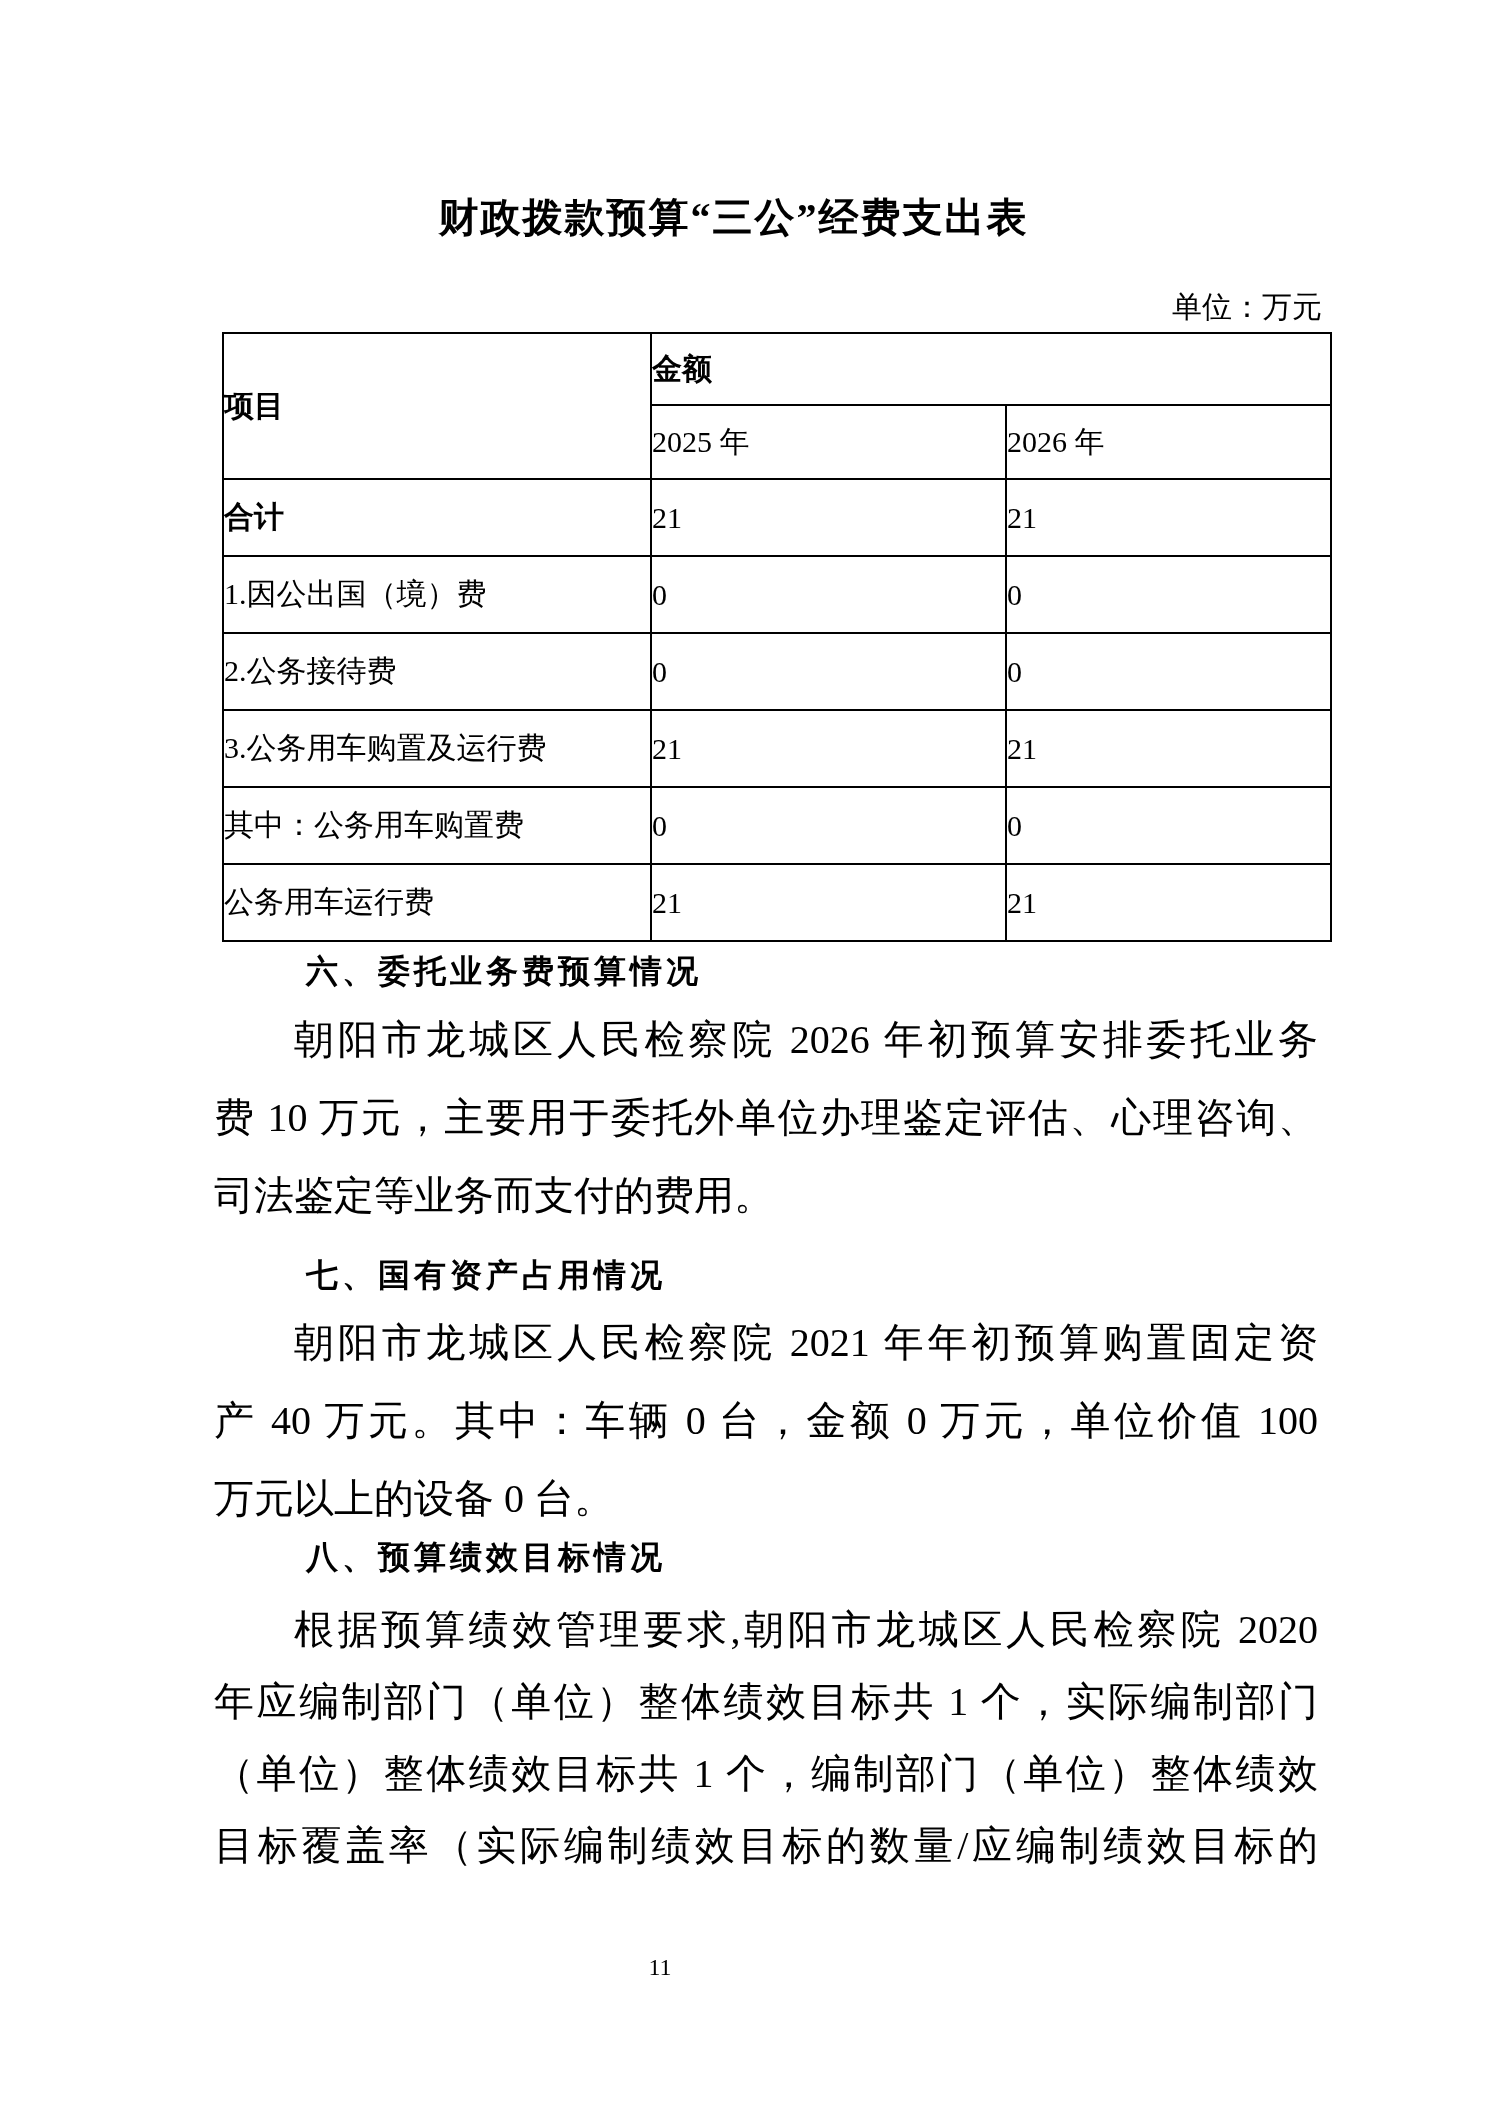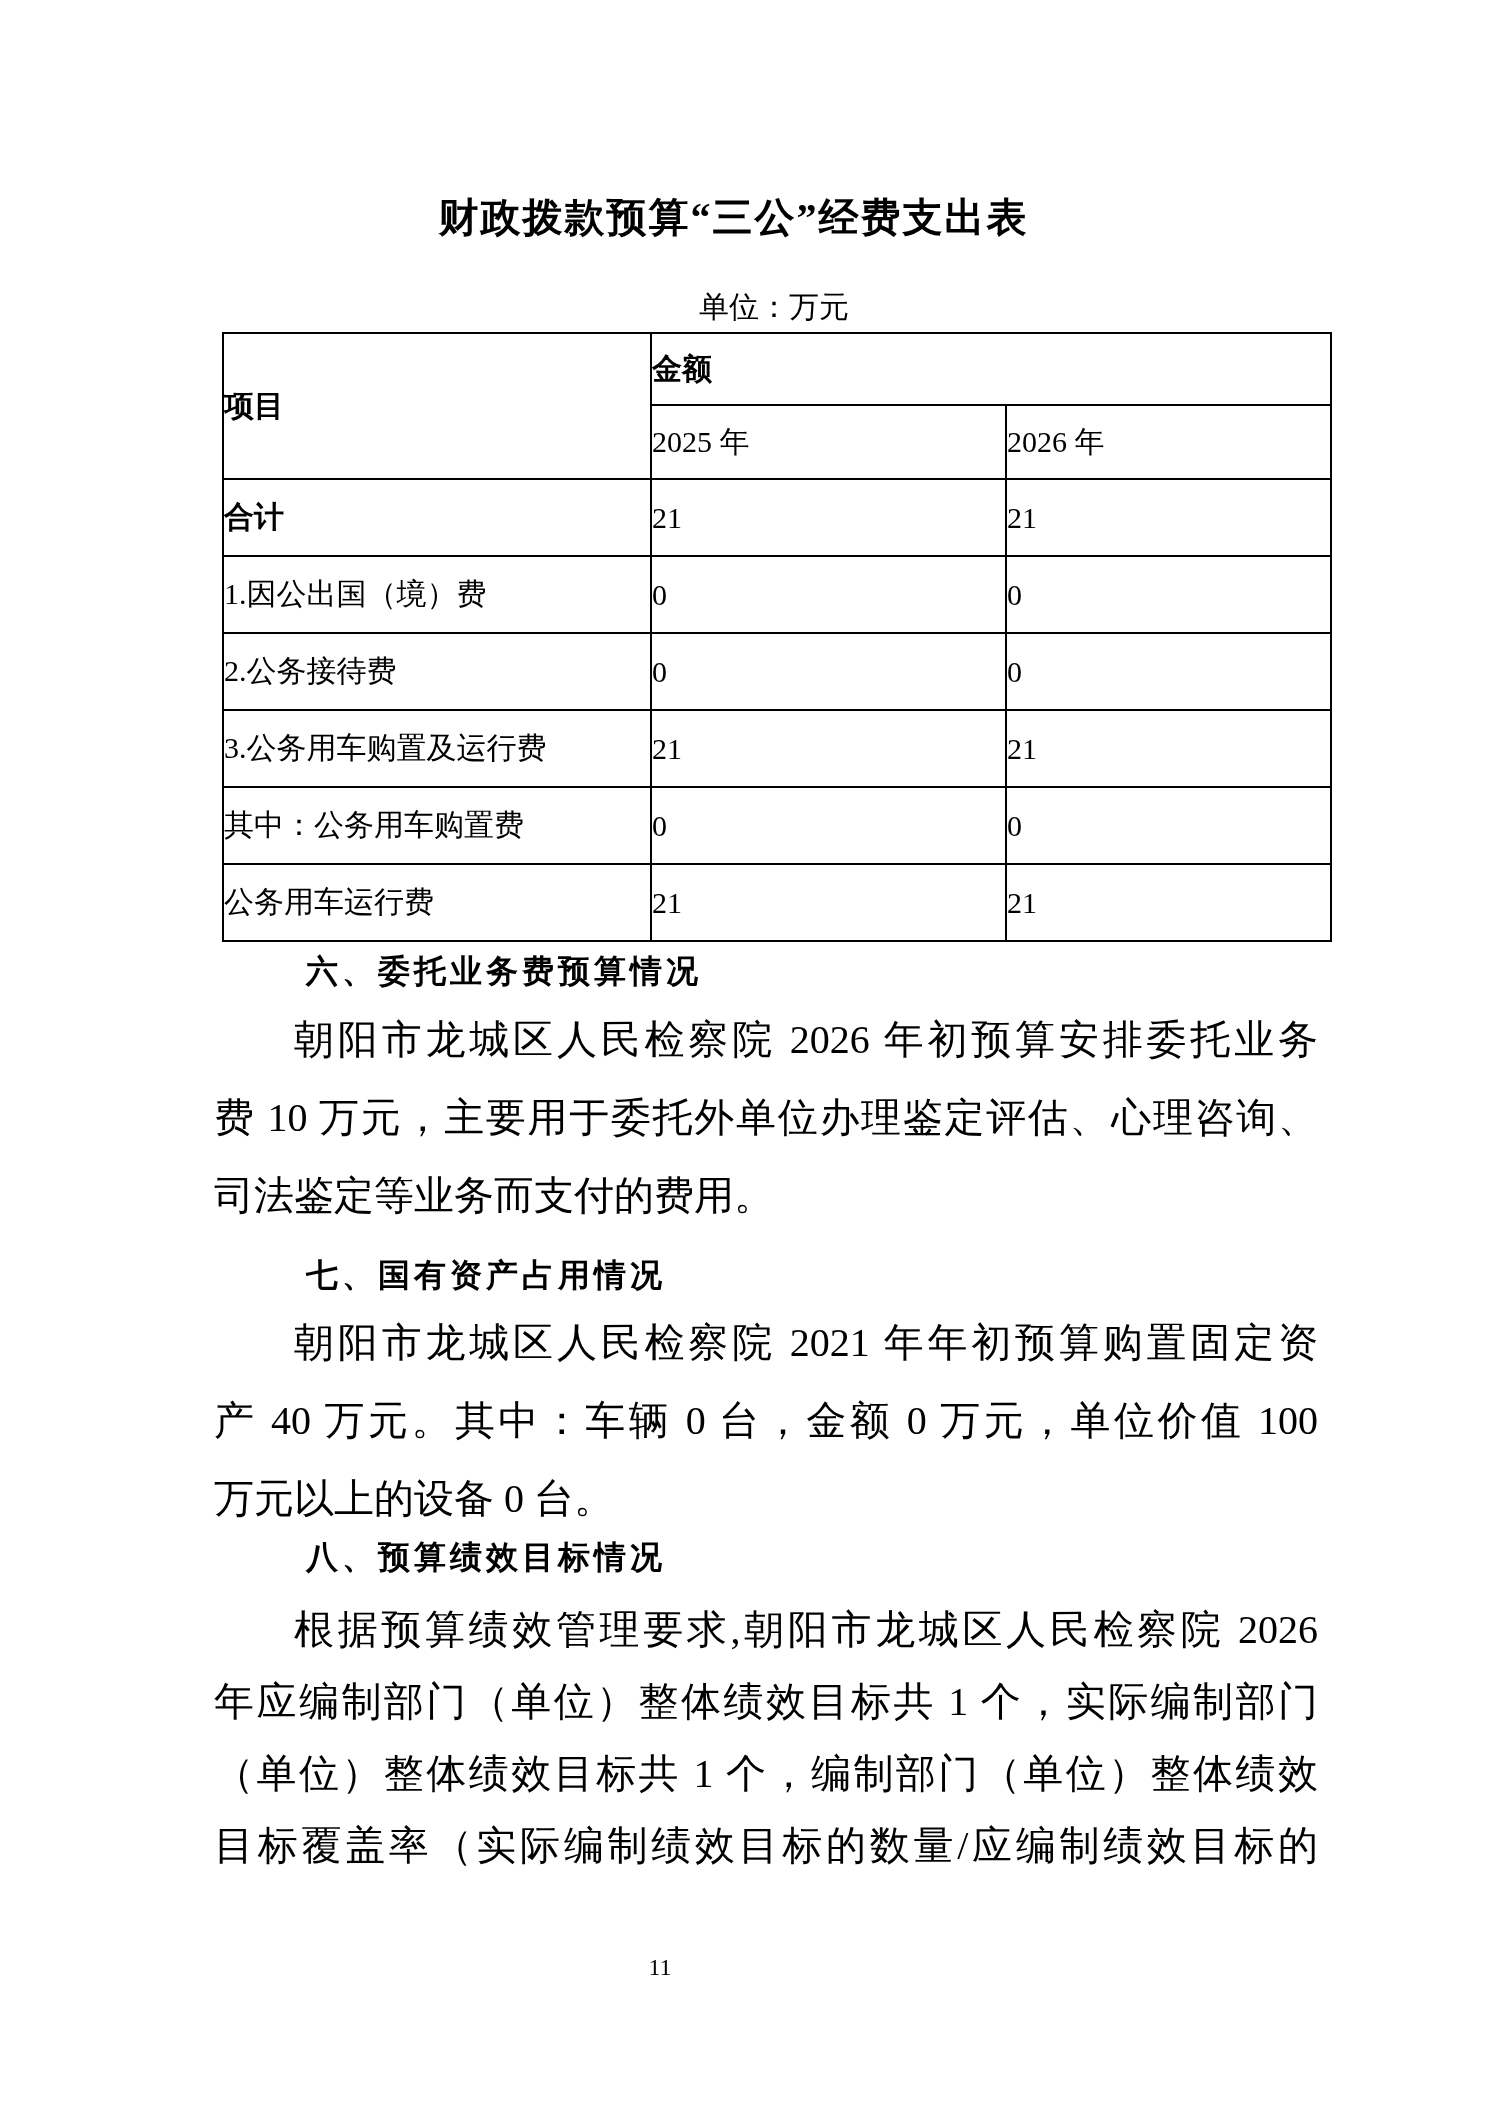--- a/index.html
+++ b/index.html
@@ -15,21 +15,21 @@
 
   .doc-title {
     position:absolute; left:0; top:194px; width:1467px;
     text-align:center;
     font-size:40px; font-weight:bold;
     letter-spacing:2px;
     line-height:48px;
   }
   .unit-label {
     position:absolute; left:226px; top:288px; width:1096px;
-    text-align:center;
+    text-align:right;
     font-size:30px; line-height:38px;
   }
 
   table.budget-table {
     position:absolute; left:222px; top:332px;
     width:1108px;
     border-collapse:collapse;
     table-layout:fixed;
     font-size:30px;
   }
@@ -144,21 +144,21 @@
 
   <div class="heading h7">七、国有资产占用情况</div>
   <div class="para p7">
     <div class="line first">朝阳市龙城区人民检察院 2021 年年初预算购置固定资</div>
     <div class="line">产 40 万元。其中：车辆 0 台，金额 0 万元，单位价值 100</div>
     <div class="line short">万元以上的设备 0 台。</div>
   </div>
 
   <div class="heading h8">八、预算绩效目标情况</div>
   <div class="para p8">
-    <div class="line first">根据预算绩效管理要求,朝阳市龙城区人民检察院 2026</div>
+    <div class="line first">根据预算绩效管理要求,朝阳市龙城区人民检察院 2020</div>
     <div class="line">年应编制部门（单位）整体绩效目标共 1 个，实际编制部门</div>
     <div class="line">（单位）整体绩效目标共 1 个，编制部门（单位）整体绩效</div>
     <div class="line">目标覆盖率（实际编制绩效目标的数量/应编制绩效目标的</div>
   </div>
 
   <div class="page-number">11</div>
 
 </div>
 
 </body></html>

